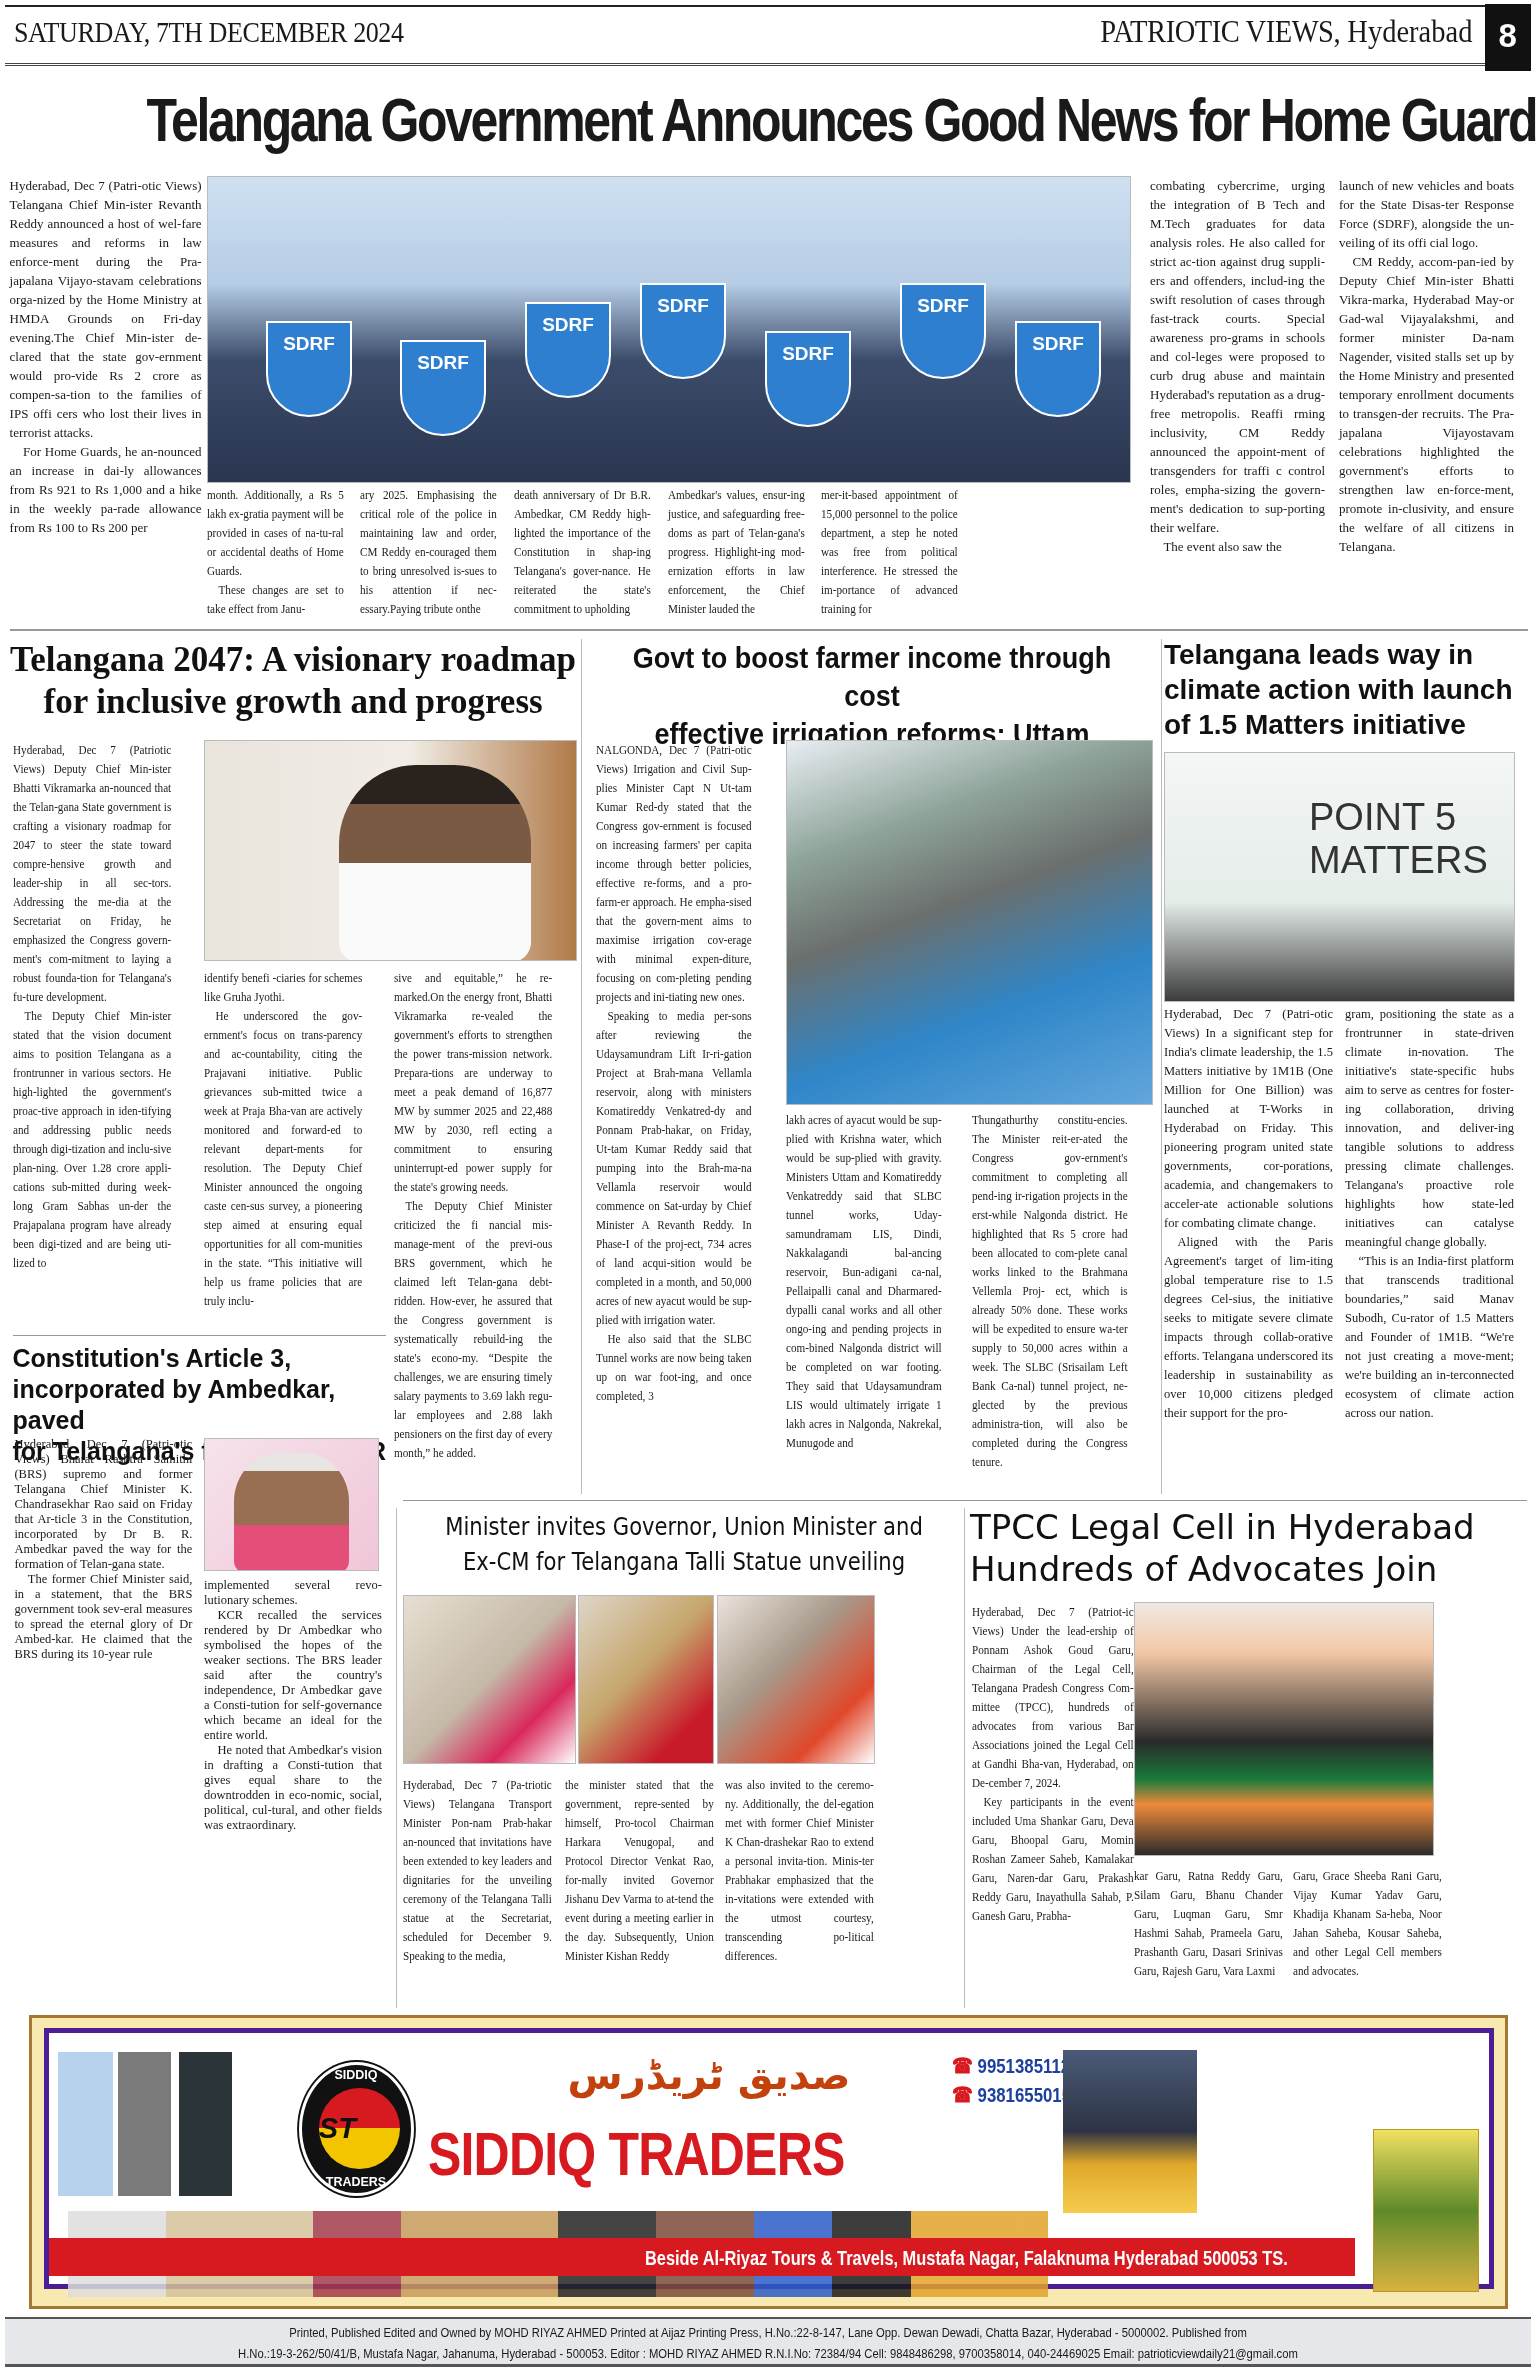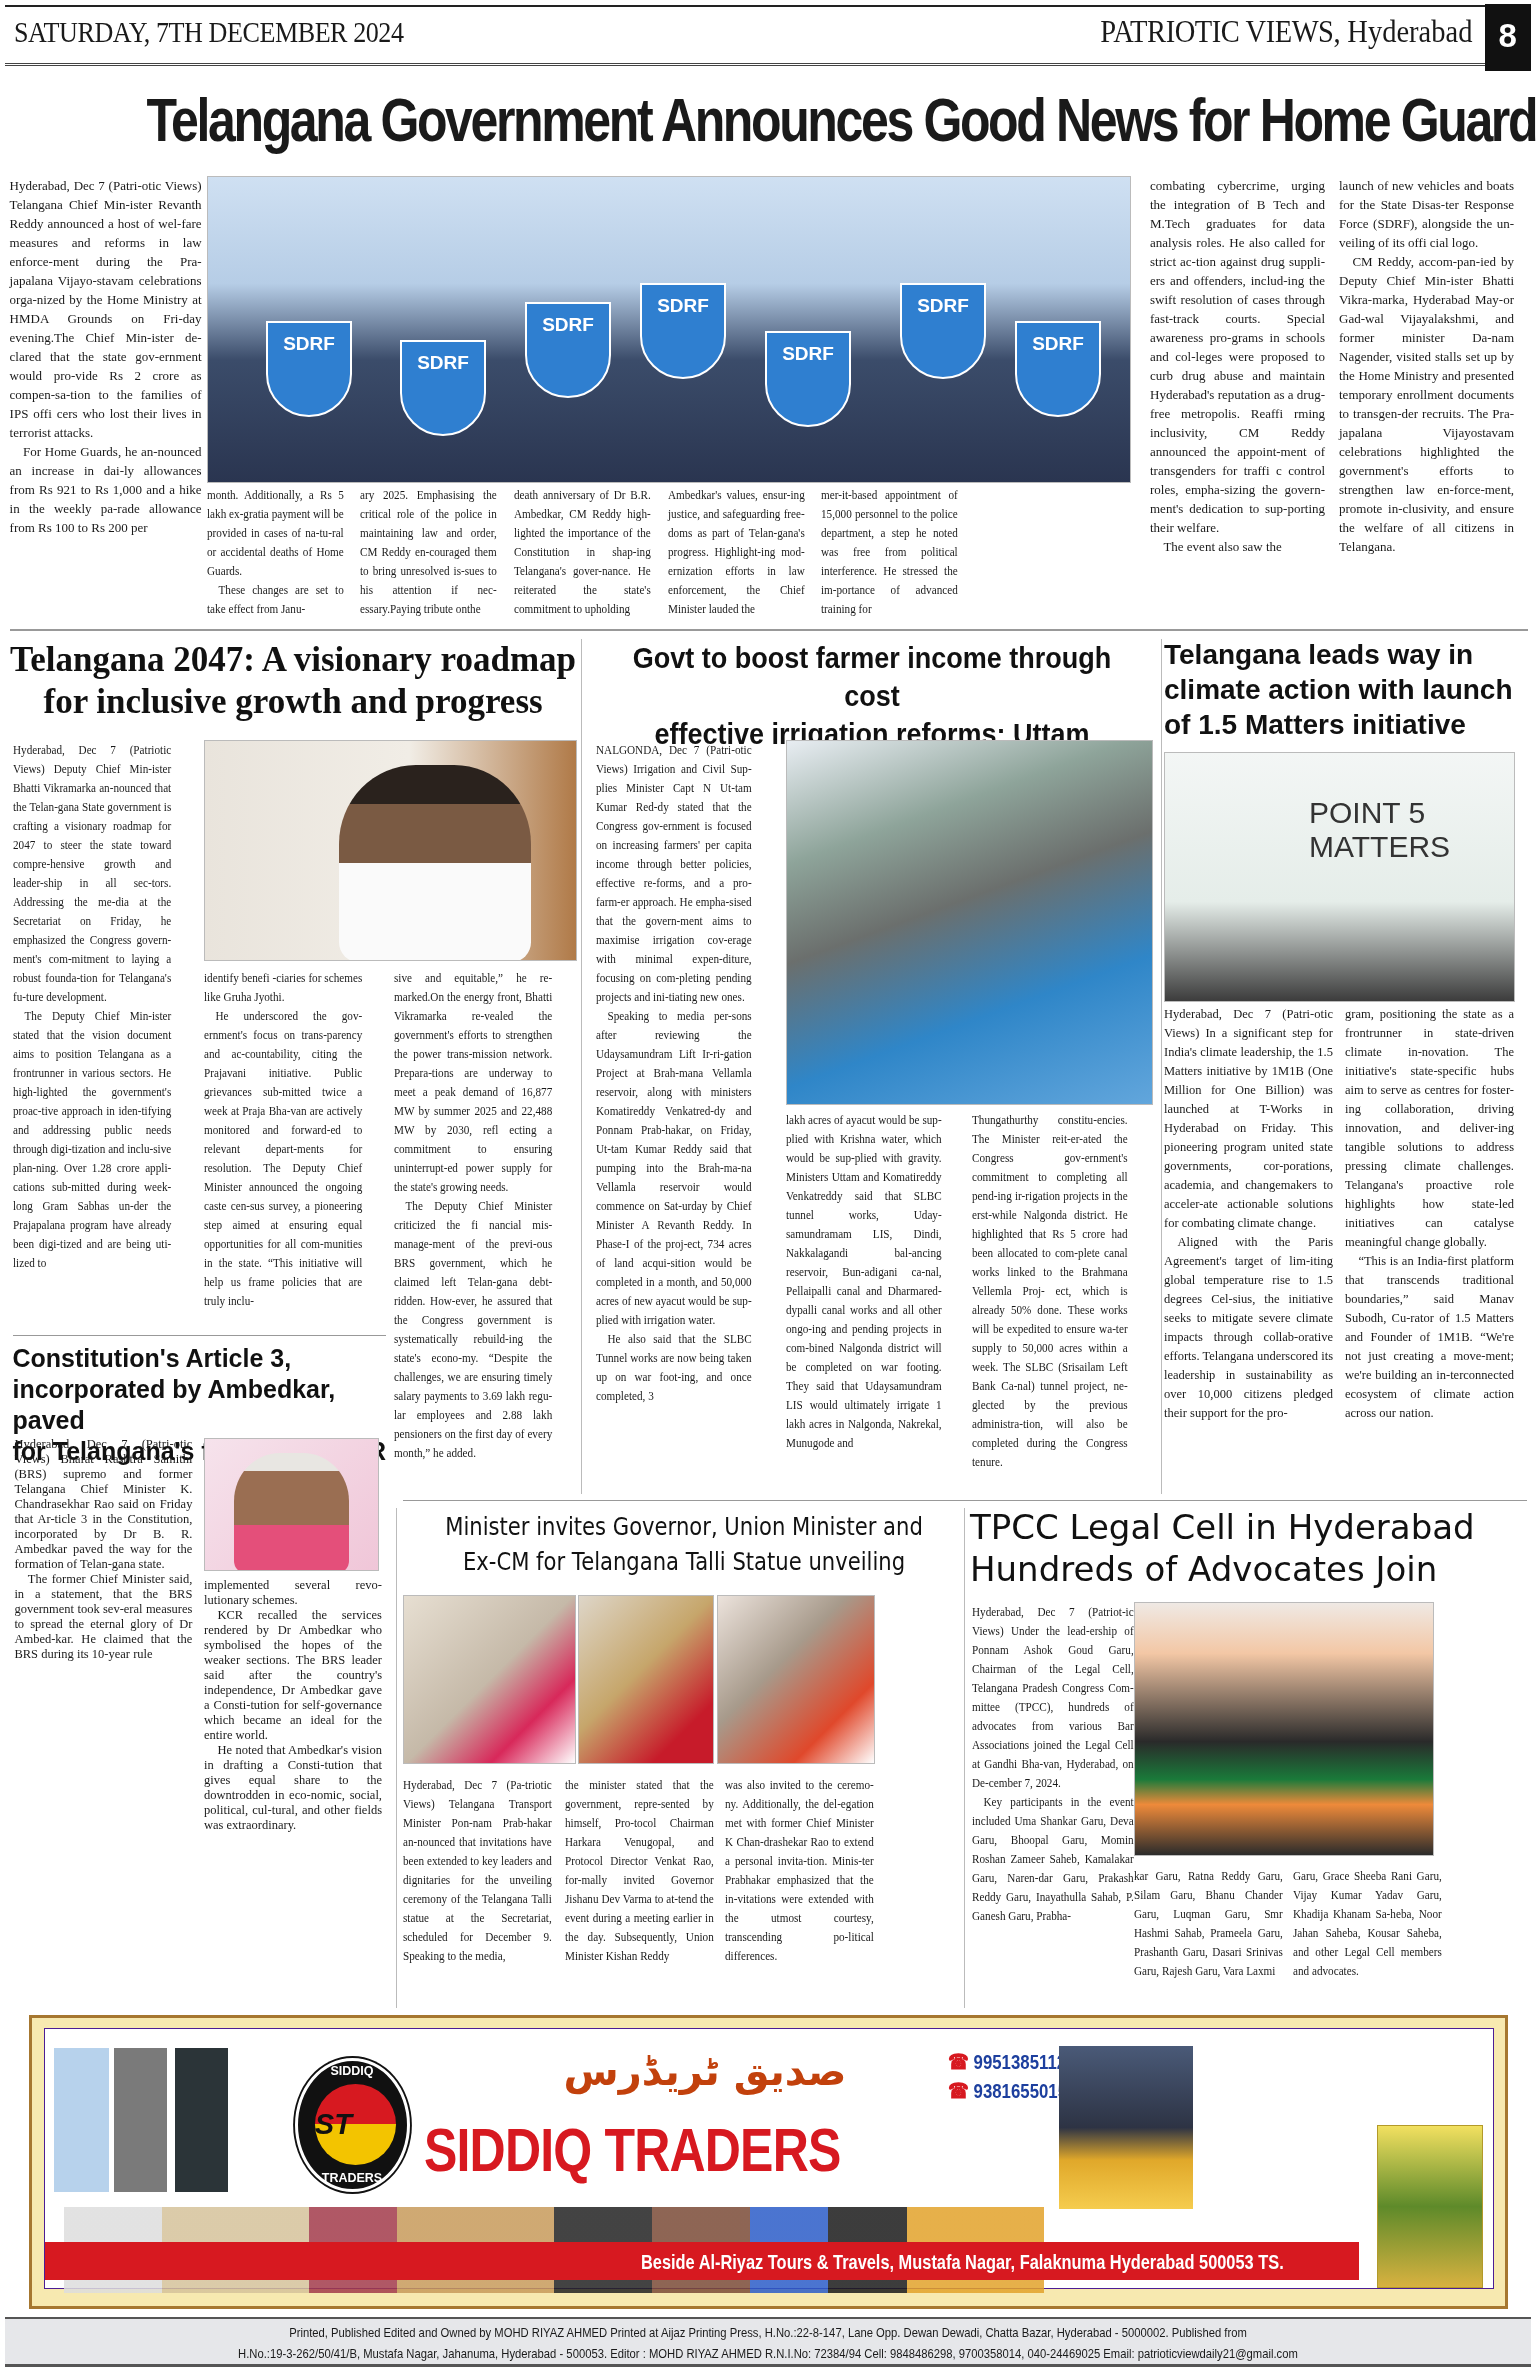--- a/index.html
+++ b/index.html
@@ -17,21 +17,21 @@
   .cond { font-family: "Liberation Serif", serif; transform: scaleX(0.86); transform-origin: left top; }
   .photo { background: linear-gradient(135deg, #c9d7e8, #7d9cc2 40%, #d6dde8 70%, #9eb0c9); border: 1px solid #bbb; overflow: hidden; }
   .rule-h { height: 1.9px; background: #999; }
   .rule-v { width: 1px; background: #bbb; }
   .headline { text-align: center; font-family: "Liberation Serif", serif; font-weight: bold; color: #111; }
   .hd-sans { font-family: "Liberation Sans", sans-serif; font-weight: bold; }
   .hd-light { font-family: "DejaVu Sans", sans-serif; font-weight: normal; }
   .sdrf { position: absolute; width: 86px; height: 96px; background: #2f7fd0; border: 2.9px solid #fff; border-radius: 0 0 43px 43px; color: #fff; font-family: "Liberation Sans", sans-serif; font-weight: bold; font-size: 19px; text-align: center; padding-top: 9.6px; }
   .person { position: absolute; border-radius: 40% 40% 10% 10%; }
   .ad { left: 29px; top: 2015px; width: 1479px; height: 294px; background: #f7e9b0; border: 3.8px solid #a67730; }
-  .ad-inner { position: absolute; left: 11.5px; top: 9.6px; right: 11.5px; bottom: 17.3px; background: #fff; border: 1px solid #4c1d95; padding-left: 12px; }
+  .ad-inner { position: absolute; left: 11.5px; top: 9.6px; right: 11.5px; bottom: 17.3px; background: #fff; border: 5px solid #4c1d95; padding-left: 12px; }
   .ad-name { position: absolute; left: 379px; top: 86px; font-family: "Liberation Sans", sans-serif; font-weight: bold; color: #d71920; font-size: 61px; letter-spacing: -1px; transform: scaleX(0.82); transform-origin: left; white-space: nowrap; }
   .ad-urdu { position: absolute; left: 519px; top: 19px; color: #c2410c; font-size: 40px; font-weight: bold; font-family: "DejaVu Sans", sans-serif; text-align: center; }
   .ad-phone { position: absolute; left: 903px; font-family: "Liberation Sans", sans-serif; font-weight: bold; font-size: 21px; color: #1d3f9e; transform: scaleX(0.8); transform-origin: left; }
   .ad-phone::before { content: "\260E"; color: #d71920; margin-right: 5.8px; }
   .ad-list { position: absolute; left: 1155px; top: 15.4px; list-style: none; }
   .ad-list li { font-size: 24px; line-height: 32px; color: #2d4c8c; font-family: "Liberation Serif", serif; white-space: nowrap; }
   .ad-list li::before { content: "\2605"; color: #d71920; margin-right: 7.7px; font-size: 19px; }
   .ad-band { position: absolute; left: 0; right: 134px; bottom: 7.7px; height: 38px; background: #d71920; }
   .ad-addr { position: absolute; left: 596px; bottom: 13.4px; color: #fff; font-family: "Liberation Sans", sans-serif; font-weight: bold; font-size: 21px; transform: scaleX(0.78); transform-origin: left; white-space: nowrap; }
   .ad-logo { position: absolute; left: 250px; top: 29px; width: 115px; height: 134px; border-radius: 50%; background: #111; border: 3.8px solid #fff; box-shadow: 0 0 0 1.9px #111; }
@@ -156,21 +156,21 @@
 </div>
 
 <div class="abs rule-v" style="left:1161px;top:639px;height:855px;"></div>
 
 <div class="abs headline hd-sans" style="left:1164px;top:637px;width:365px;text-align:left;font-size:28px;line-height:35px;">
   <div>Telangana leads way in</div>
   <div>climate action with launch</div>
   <div>of 1.5 Matters initiative</div>
 </div>
 <div class="abs photo" style="left:1164px;top:752px;width:351px;height:250px;background:linear-gradient(180deg,#f3f6f5 0%,#e5ede9 60%,#3c3c3c 100%);">
-  <div class="abs" style="left:144px;top:43px;font-family:'Liberation Sans',sans-serif;font-size:30px;color:#333;">POINT 5 MATTERS</div>
+  <div class="abs" style="left:144px;top:43px;font-family:'Liberation Sans',sans-serif;font-size:38px;color:#333;">POINT 5 MATTERS</div>
 </div>
 <div class="abs col" style="left:1164px;top:1005px;width:169px;font-size:12.5px;">
   <p>Hyderabad, Dec 7 (Patri-otic Views) In a significant step for India's climate leadership, the 1.5 Matters initiative by 1M1B (One Million for One Billion) was launched at T-Works in Hyderabad on Friday. This pioneering program united state governments, cor-porations, academia, and changemakers to acceler-ate actionable solutions for combating climate change.</p>
     <p>Aligned with the Paris Agreement's target of lim-iting global temperature rise to 1.5 degrees Cel-sius, the initiative seeks to mitigate severe climate impacts through collab-orative efforts. Telangana underscored its leadership in sustainability as over 10,000 citizens pledged their support for the pro-</p>
 </div>
 <div class="abs col" style="left:1345px;top:1005px;width:169px;font-size:12.5px;">
   <p>gram, positioning the state as a frontrunner in state-driven climate in-novation. The initiative's state-specific hubs aim to serve as centres for foster-ing collaboration, driving innovation, and deliver-ing tangible solutions to address pressing climate challenges. Telangana's proactive role highlights how state-led initiatives can catalyse meaningful change globally.</p>
     <p>“This is an India-first platform that transcends traditional boundaries,” said Manav Subodh, Cu-rator of 1.5 Matters and Founder of 1M1B. “We're not just creating a move-ment; we're building an in-terconnected ecosystem of climate action across our nation.</p>
 </div>
 

